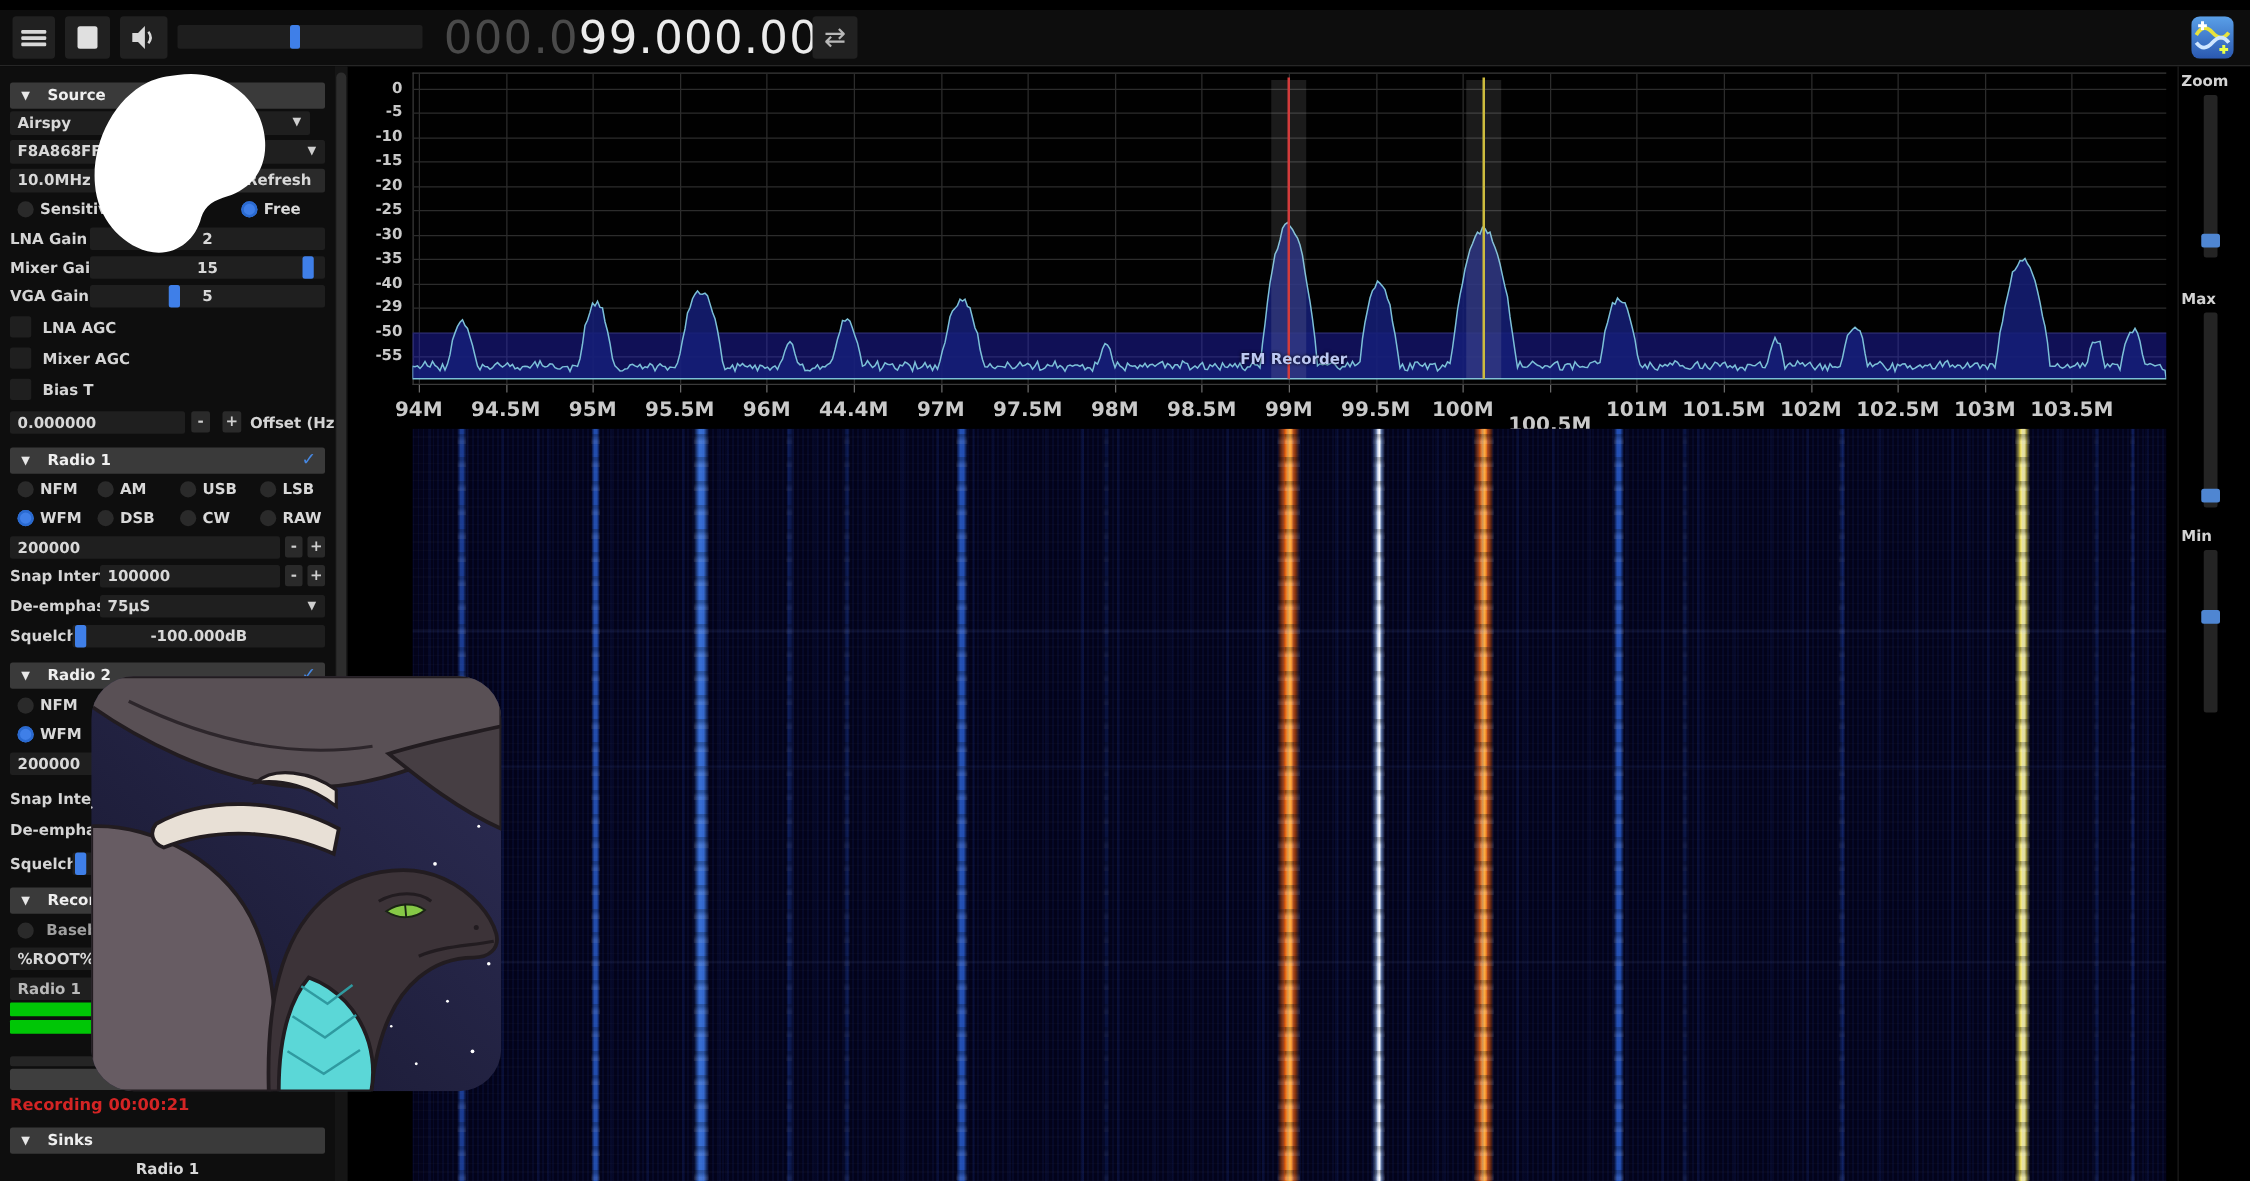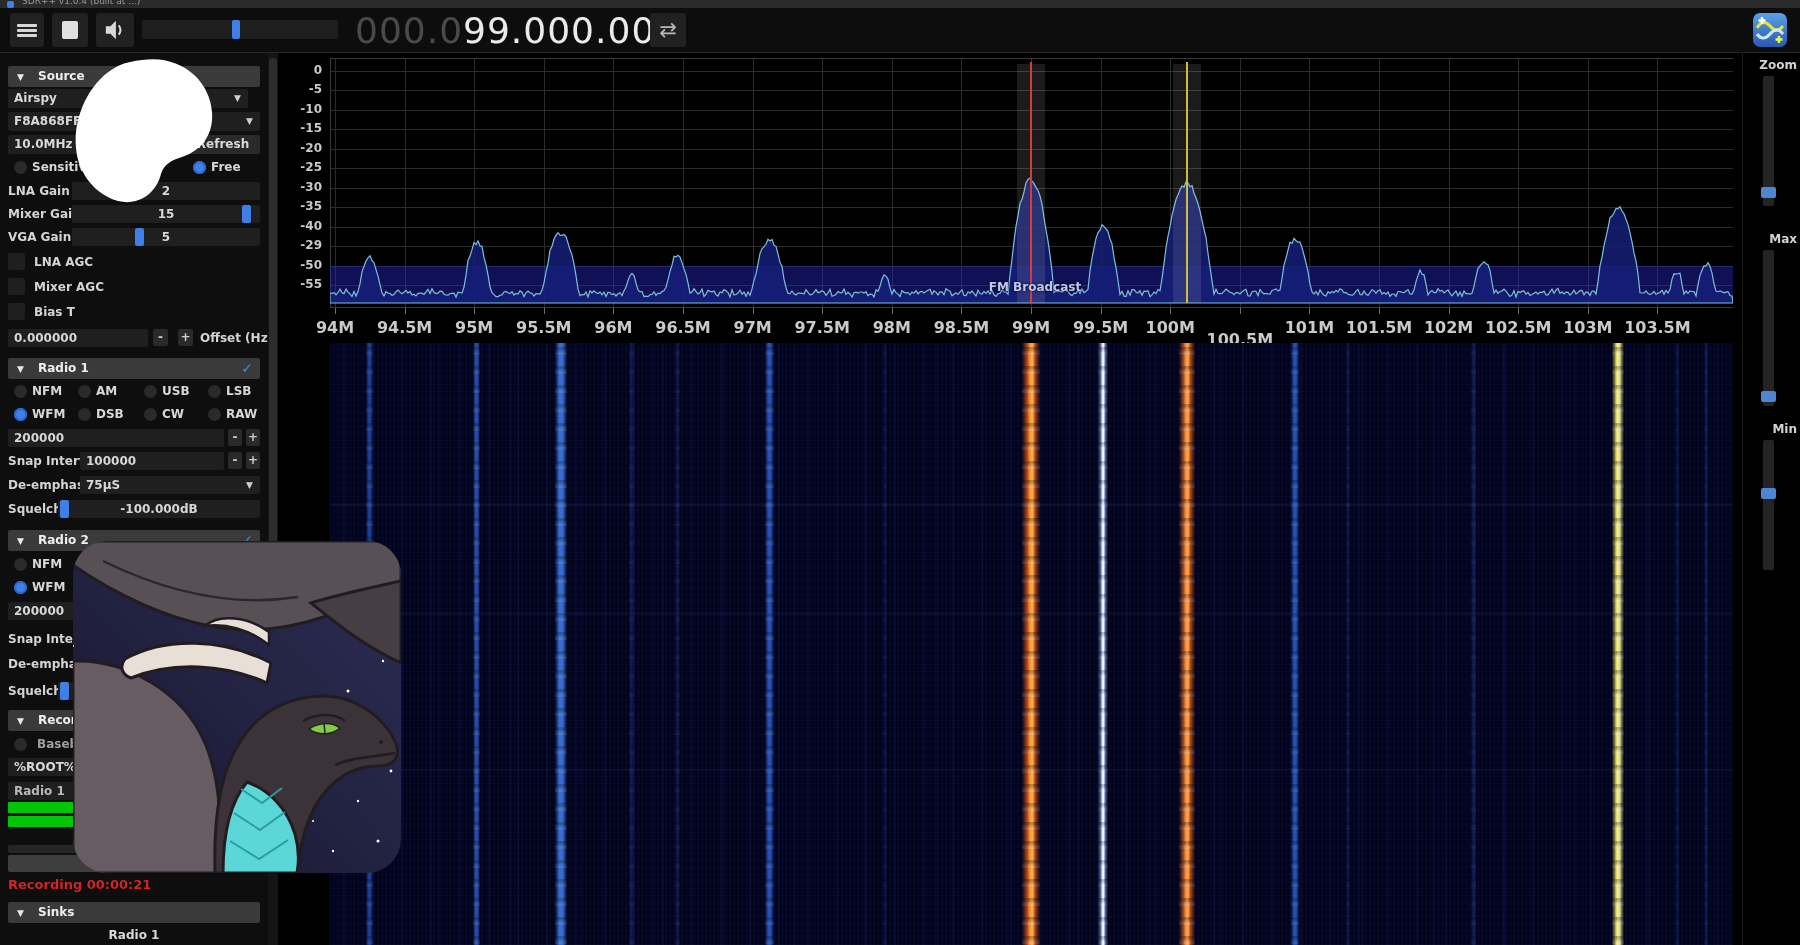--- a/index.html
+++ b/index.html
@@ -69,39 +69,35 @@
       repeating-linear-gradient(90deg, rgba(30,60,170,0.10) 0 1px, transparent 1px 4px),
       repeating-linear-gradient(90deg, transparent 0 13px, rgba(40,80,210,0.09) 13px 15px, transparent 15px 29px),
       repeating-linear-gradient(90deg, transparent 0 37px, rgba(25,55,160,0.07) 37px 40px, transparent 40px 71px),
       repeating-linear-gradient(0deg, rgba(255,255,255,0.02) 0 1px, transparent 1px 7px); }
   #wf-lines { position:absolute; left:0; top:0; width:1403px; height:602px; pointer-events:none;
     background:linear-gradient(180deg, transparent 26.6%, rgba(130,160,255,0.10) 26.9%, transparent 27.2%,
       transparent 44.6%, rgba(130,160,255,0.08) 44.9%, transparent 45.2%,
       transparent 70.6%, rgba(130,160,255,0.06) 70.9%, transparent 71.2%); }
 
   
-  .rp-label { position:absolute; left:1745px; width:52px; text-align:right; color:#d2d2d2; font-size:12px; font-weight:bold; }
+  .rp-label { position:absolute; left:1745px; width:52px; text-align:left; color:#d2d2d2; font-size:12px; font-weight:bold; }
   .rp-track { position:absolute; left:1763px; width:11px; background:#242424; border-radius:2px; }
   .rp-handle { position:absolute; left:1761px; width:15px; height:11px; background:#4f86d2; border-radius:2px; }
   #rp-divider { left:1742px; top:53px; width:1px; height:892px; background:#1c1c1c; }
 
   
   #blob { left:64px; top:56px; width:150px; height:150px; z-index:70; }
   #avatar { left:73px; top:541px; width:328px; height:332px; z-index:72; }
   #rec-status { color:#d32424; font-size:13px; font-weight:bold;text-align:center; }
 </style>
 </head>
 <body>
 
 <div id="app">
 
-  <div id="titlebar" class="abs">
-    <div class="tico"></div>
-    <div class="ttxt">SDR++ v1.0.4 (built at ...)</div>
-  </div>
 
   <div id="topbar" class="abs">
     <div class="tbtn" style="left:10px;width:34px;">
       <div class="menu-bars">
           <span></span>
           <span></span>
           <span></span>
         </div>
     </div>
     <div class="tbtn" style="left:52px;width:36px;">
@@ -347,37 +343,37 @@
     <div id="band-strip" style="top: 207.545px; height: 37.455px;"></div>
     <svg id="fft-svg" width="1403" height="250" viewBox="0 0 1403 250" style="position:absolute;left:0;top:0;">
         <path d="M0,245 L0,235.0 L2,235.3 L4,234.7 L6,236.8 L8,234.5 L10,231.2 L12,234.7 L14,235.6 L16,231.1 L18,234.3 L20,235.8 L22,238.6 L24,233.3 L26,238.1 L28,233.3 L30,225.7 L32,213.9 L34,208.3 L36,203.1 L38,199.8 L40,197.8 L42,202.5 L44,204.7 L46,211.6 L48,218.2 L50,226.6 L52,234.8 L54,237.9 L56,233.5 L58,235.2 L60,235.4 L62,237.5 L64,236.2 L66,233.7 L68,232.1 L70,234.1 L72,235.7 L74,234.2 L76,232.3 L78,235.1 L80,233.5 L82,237.1 L84,236.2 L86,237.9 L88,235.3 L90,235.1 L92,235.2 L94,236.4 L96,233.9 L98,231.3 L100,235.5 L102,230.7 L104,234.6 L106,235.5 L108,235.1 L110,233.1 L112,233.3 L114,236.2 L116,237.0 L118,237.2 L120,235.5 L122,235.3 L124,235.2 L126,239.1 L128,234.2 L130,234.5 L132,235.1 L134,229.0 L136,217.4 L138,202.3 L140,198.2 L142,191.7 L144,184.4 L146,186.8 L148,183.0 L150,187.9 L152,188.3 L154,199.4 L156,206.8 L158,216.8 L160,229.0 L162,234.7 L164,236.6 L166,238.7 L168,238.6 L170,237.2 L172,236.9 L174,234.0 L176,233.4 L178,234.7 L180,235.5 L182,233.6 L184,237.0 L186,235.4 L188,236.0 L190,232.9 L192,234.2 L194,238.7 L196,234.9 L198,233.1 L200,234.9 L202,235.2 L204,238.0 L206,235.7 L208,235.9 L210,236.1 L212,232.4 L214,224.9 L216,214.0 L218,205.1 L220,192.3 L222,188.2 L224,181.0 L226,177.4 L228,174.7 L230,177.2 L232,177.4 L234,176.5 L236,178.5 L238,185.1 L240,191.8 L242,196.9 L244,206.2 L246,217.7 L248,231.2 L250,237.7 L252,236.5 L254,236.8 L256,234.0 L258,238.9 L260,232.9 L262,234.8 L264,232.9 L266,234.8 L268,235.5 L270,234.0 L272,236.8 L274,234.1 L276,238.5 L278,234.2 L280,234.8 L282,236.6 L284,235.7 L286,238.0 L288,235.8 L290,234.7 L292,237.6 L294,232.8 L296,229.3 L298,222.5 L300,217.5 L302,215.3 L304,217.5 L306,225.2 L308,231.9 L310,233.9 L312,233.4 L314,238.5 L316,238.2 L318,238.7 L320,236.7 L322,236.4 L324,233.8 L326,237.4 L328,235.2 L330,235.5 L332,233.6 L334,232.6 L336,229.2 L338,221.8 L340,213.4 L342,207.1 L344,198.3 L346,198.9 L348,197.2 L350,199.0 L352,204.6 L354,210.9 L356,216.3 L358,224.8 L360,235.0 L362,234.0 L364,230.6 L366,233.4 L368,236.0 L370,234.5 L372,231.0 L374,238.5 L376,236.1 L378,232.3 L380,233.4 L382,233.8 L384,233.1 L386,236.7 L388,238.1 L390,234.0 L392,234.7 L394,231.6 L396,232.7 L398,234.6 L400,238.9 L402,231.7 L404,237.0 L406,236.5 L408,235.1 L410,232.1 L412,236.2 L414,234.0 L416,238.3 L418,234.1 L420,237.3 L422,230.9 L424,222.2 L426,216.1 L428,206.1 L430,195.4 L432,190.8 L434,188.7 L436,186.3 L438,181.3 L440,182.9 L442,181.4 L444,187.2 L446,188.3 L448,196.2 L450,204.4 L452,208.5 L454,221.2 L456,229.6 L458,235.5 L460,235.6 L462,233.0 L464,235.8 L466,236.9 L468,235.0 L470,235.1 L472,235.3 L474,236.0 L476,231.7 L478,234.3 L480,236.9 L482,236.4 L484,234.4 L486,231.6 L488,234.7 L490,234.2 L492,232.8 L494,233.9 L496,237.3 L498,234.8 L500,231.2 L502,238.2 L504,237.5 L506,236.3 L508,233.6 L510,234.7 L512,234.8 L514,230.9 L516,236.4 L518,234.4 L520,235.9 L522,239.0 L524,234.8 L526,234.1 L528,235.0 L530,234.0 L532,234.0 L534,235.1 L536,233.7 L538,237.8 L540,236.1 L542,236.3 L544,238.9 L546,231.8 L548,233.3 L550,228.3 L552,221.0 L554,216.9 L556,218.1 L558,221.3 L560,229.9 L562,236.1 L564,231.6 L566,234.7 L568,236.1 L570,238.5 L572,232.5 L574,234.4 L576,234.9 L578,234.6 L580,236.8 L582,234.0 L584,235.3 L586,232.6 L588,235.9 L590,233.8 L592,233.4 L594,235.0 L596,233.4 L598,232.2 L600,231.3 L602,236.2 L604,232.9 L606,234.1 L608,236.9 L610,233.8 L612,233.8 L614,236.6 L616,230.8 L618,232.3 L620,232.9 L622,237.8 L624,236.3 L626,234.8 L628,236.5 L630,233.8 L632,232.1 L634,237.4 L636,237.6 L638,233.8 L640,235.2 L642,233.0 L644,235.7 L646,238.0 L648,232.3 L650,235.5 L652,236.0 L654,233.4 L656,235.4 L658,232.9 L660,236.1 L662,232.5 L664,236.8 L666,238.4 L668,235.6 L670,235.4 L672,231.9 L674,233.9 L676,234.0 L678,236.3 L680,216.8 L682,201.2 L684,183.4 L686,168.3 L688,157.3 L690,145.4 L692,141.3 L694,134.0 L696,124.7 L698,121.4 L700,120.1 L702,123.0 L704,125.6 L706,129.4 L708,132.4 L710,138.0 L712,146.3 L714,159.7 L716,171.9 L718,183.2 L720,197.2 L722,213.4 L724,234.6 L726,233.0 L728,233.7 L730,233.2 L732,234.0 L734,232.9 L736,232.1 L738,233.6 L740,236.2 L742,237.6 L744,235.2 L746,235.3 L748,232.1 L750,235.4 L752,231.1 L754,234.6 L756,233.3 L758,231.4 L760,212.9 L762,200.0 L764,190.2 L766,180.4 L768,174.5 L770,172.1 L772,166.8 L774,168.7 L776,170.9 L778,173.6 L780,181.0 L782,185.8 L784,199.4 L786,209.4 L788,222.5 L790,236.5 L792,233.3 L794,238.1 L796,238.5 L798,232.8 L800,237.1 L802,231.7 L804,231.6 L806,234.0 L808,235.0 L810,232.7 L812,237.3 L814,233.2 L816,233.4 L818,232.7 L820,238.7 L822,236.9 L824,234.0 L826,235.5 L828,231.5 L830,232.8 L832,220.6 L834,205.7 L836,190.0 L838,178.1 L840,168.8 L842,157.4 L844,149.4 L846,141.5 L848,137.0 L850,131.7 L852,127.8 L854,129.3 L856,123.9 L858,124.9 L860,128.7 L862,127.6 L864,135.2 L866,140.0 L868,145.7 L870,153.2 L872,162.5 L874,171.5 L876,179.3 L878,195.5 L880,209.0 L882,222.9 L884,236.1 L886,231.3 L888,235.4 L890,235.7 L892,235.5 L894,233.4 L896,231.0 L898,232.7 L900,234.2 L902,234.9 L904,236.6 L906,234.6 L908,234.7 L910,236.0 L912,233.9 L914,232.2 L916,231.3 L918,237.8 L920,238.0 L922,233.9 L924,233.0 L926,233.2 L928,237.6 L930,231.5 L932,234.1 L934,235.8 L936,235.3 L938,235.8 L940,236.0 L942,232.4 L944,231.7 L946,230.9 L948,232.9 L950,232.0 L952,220.5 L954,206.8 L956,200.2 L958,192.1 L960,184.2 L962,185.4 L964,180.4 L966,182.7 L968,184.1 L970,184.2 L972,189.6 L974,197.0 L976,204.9 L978,213.7 L980,226.4 L982,233.7 L984,236.1 L986,233.5 L988,236.9 L990,231.8 L992,234.8 L994,237.3 L996,238.0 L998,233.7 L1000,235.3 L1002,233.6 L1004,234.8 L1006,232.4 L1008,233.9 L1010,230.7 L1012,231.9 L1014,234.8 L1016,234.4 L1018,236.3 L1020,236.8 L1022,237.4 L1024,236.0 L1026,233.1 L1028,231.4 L1030,236.5 L1032,236.8 L1034,232.9 L1036,236.0 L1038,237.5 L1040,234.7 L1042,231.7 L1044,232.7 L1046,235.1 L1048,232.7 L1050,231.8 L1052,236.0 L1054,234.5 L1056,236.2 L1058,234.1 L1060,238.3 L1062,236.0 L1064,236.0 L1066,238.3 L1068,233.5 L1070,233.5 L1072,234.4 L1074,234.6 L1076,233.0 L1078,231.6 L1080,235.9 L1082,236.1 L1084,232.1 L1086,223.6 L1088,217.4 L1090,212.0 L1092,216.3 L1094,216.8 L1096,226.0 L1098,237.0 L1100,234.0 L1102,232.5 L1104,234.7 L1106,234.6 L1108,230.7 L1110,233.3 L1112,232.2 L1114,234.9 L1116,233.2 L1118,231.8 L1120,235.3 L1122,237.8 L1124,235.2 L1126,233.0 L1128,237.8 L1130,234.1 L1132,238.5 L1134,233.0 L1136,235.8 L1138,235.5 L1140,236.0 L1142,235.2 L1144,228.3 L1146,218.6 L1148,210.3 L1150,208.0 L1152,205.6 L1154,203.8 L1156,205.7 L1158,206.7 L1160,212.4 L1162,224.5 L1164,235.0 L1166,232.1 L1168,235.3 L1170,233.6 L1172,233.0 L1174,231.2 L1176,233.2 L1178,235.9 L1180,238.4 L1182,236.9 L1184,232.6 L1186,239.1 L1188,233.4 L1190,234.6 L1192,233.2 L1194,233.0 L1196,236.2 L1198,234.5 L1200,237.4 L1202,236.5 L1204,235.2 L1206,234.0 L1208,236.2 L1210,234.2 L1212,234.6 L1214,233.2 L1216,236.9 L1218,236.9 L1220,233.9 L1222,231.2 L1224,235.3 L1226,231.9 L1228,230.5 L1230,235.4 L1232,233.9 L1234,236.0 L1236,234.1 L1238,234.3 L1240,237.0 L1242,235.2 L1244,232.1 L1246,235.9 L1248,234.5 L1250,232.6 L1252,232.4 L1254,236.8 L1256,233.9 L1258,234.3 L1260,237.4 L1262,233.0 L1264,233.1 L1266,236.1 L1268,223.8 L1270,207.9 L1272,199.5 L1274,187.4 L1276,178.9 L1278,170.1 L1280,159.6 L1282,158.0 L1284,154.8 L1286,150.5 L1288,150.7 L1290,148.8 L1292,153.0 L1294,155.8 L1296,161.2 L1298,166.6 L1300,174.8 L1302,183.9 L1304,194.9 L1306,203.1 L1308,216.0 L1310,234.8 L1312,235.0 L1314,235.0 L1316,232.9 L1318,235.5 L1320,236.5 L1322,235.5 L1324,233.5 L1326,236.2 L1328,235.2 L1330,234.4 L1332,232.2 L1334,236.1 L1336,232.4 L1338,235.0 L1340,231.5 L1342,221.1 L1344,215.8 L1346,216.2 L1348,215.5 L1350,215.1 L1352,226.6 L1354,236.1 L1356,233.1 L1358,235.4 L1360,232.9 L1362,233.5 L1364,233.6 L1366,237.9 L1368,226.6 L1370,217.4 L1372,212.3 L1374,207.9 L1376,208.1 L1378,204.7 L1380,208.5 L1382,215.2 L1384,225.8 L1386,233.1 L1388,233.7 L1390,232.9 L1392,233.7 L1394,234.8 L1396,234.1 L1398,233.6 L1400,237.6 L1402,238.3 L1403,245 Z" fill="#151f78" fill-opacity="0.85" stroke="#7cc0d8" stroke-width="1.2"></path>
       </svg>
     <div id="vfo-layer">
         <div class="vfo-band" style="left: 687.08px; width: 27.84px;"></div>
         <div class="vfo-line" style="left: 700px; background: rgb(210, 60, 60);"></div>
         <div class="vfo-band" style="left: 842.984px; width: 27.84px;"></div>
         <div class="vfo-line" style="left: 855.904px; background: rgb(205, 188, 62);"></div>
       </div>
-    <div id="band-label" style="left: 705px; top: 222px;">FM Broadcast</div>
+    <div id="band-label" style="left: 705px; top: 222px;">FM Recorder</div>
     <div id="fft-frame-bot"></div>
   </div>
 
   <div id="freq-strip" class="abs">
       <div class="ftick" style="left: 5px;"></div>
       <div class="flabel" style="left: 5px;">94M</div>
       <div class="ftick" style="left: 74.6px;"></div>
       <div class="flabel" style="left: 74.6px;">94.5M</div>
       <div class="ftick" style="left: 144.2px;"></div>
       <div class="flabel" style="left: 144.2px;">95M</div>
       <div class="ftick" style="left: 213.8px;"></div>
       <div class="flabel" style="left: 213.8px;">95.5M</div>
       <div class="ftick" style="left: 283.4px;"></div>
       <div class="flabel" style="left: 283.4px;">96M</div>
       <div class="ftick" style="left: 353px;"></div>
-      <div class="flabel" style="left: 353px;">96.5M</div>
+      <div class="flabel" style="left: 353px;">44.4M</div>
       <div class="ftick" style="left: 422.6px;"></div>
       <div class="flabel" style="left: 422.6px;">97M</div>
       <div class="ftick" style="left: 492.2px;"></div>
       <div class="flabel" style="left: 492.2px;">97.5M</div>
       <div class="ftick" style="left: 561.8px;"></div>
       <div class="flabel" style="left: 561.8px;">98M</div>
       <div class="ftick" style="left: 631.4px;"></div>
       <div class="flabel" style="left: 631.4px;">98.5M</div>
       <div class="ftick" style="left: 701px;"></div>
       <div class="flabel" style="left: 701px;">99M</div>

